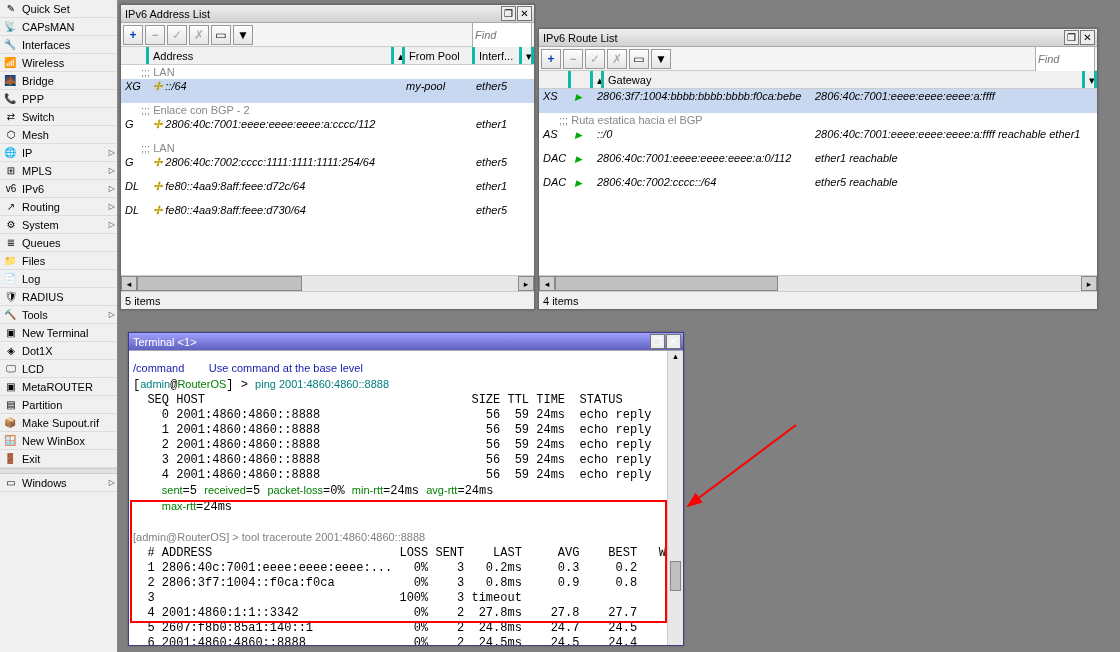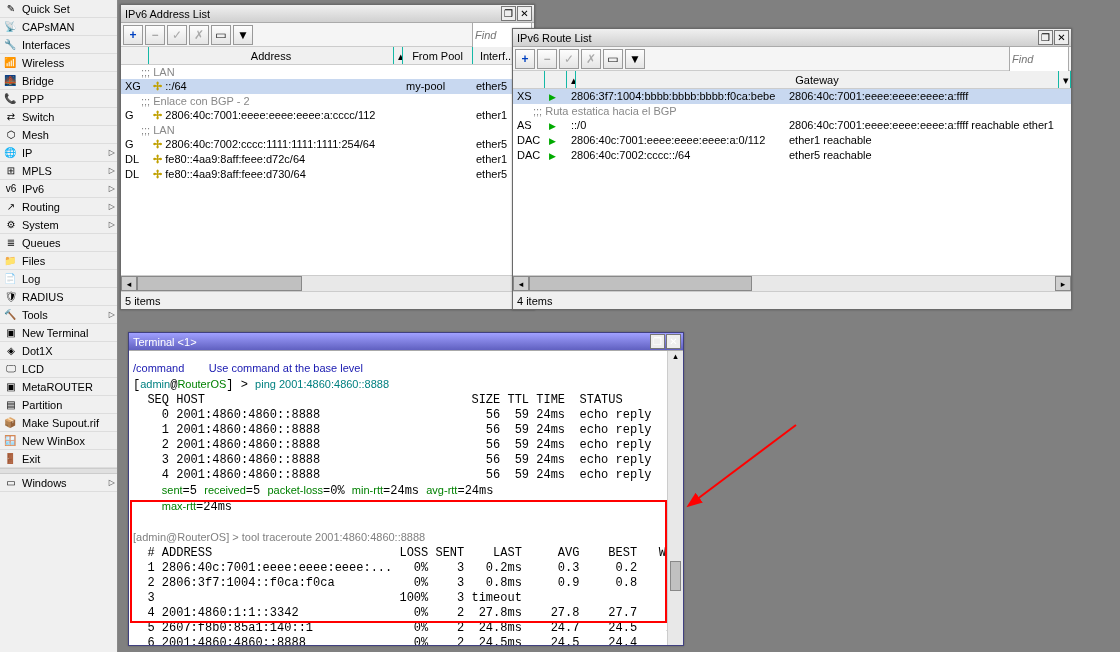--- a/index.html
+++ b/index.html
@@ -11,23 +11,23 @@
 .sidebar-sep { height:6px; background:#e0e0e0; border-top:1px solid #ccc; border-bottom:1px solid #ccc; }
 .win { position:absolute; background:#fff; border:1px solid #6a6a6a; box-shadow:0 0 2px rgba(0,0,0,0.3); display:flex; flex-direction:column; }
 .titlebar { height:18px; background:linear-gradient(#f0f0f0,#d0d0d0); display:flex; align-items:center; padding:0 2px; border-bottom:1px solid #aaa; user-select:none; }
 .titlebar.active { background:linear-gradient(#a0a0ff,#6060c0); color:#fff; }
 .titlebar .t { flex:1; padding-left:2px; }
 .winbtn { width:15px; height:15px; border:1px solid #777; background:#eee; margin-left:1px; text-align:center; line-height:13px; font-size:10px; cursor:pointer; font-family:Arial; }
 .toolbar { height:24px; display:flex; align-items:center; padding:2px; background:#f5f5f5; border-bottom:1px solid #ccc; gap:2px; }
 .tbtn { width:20px; height:20px; border:1px solid #999; background:linear-gradient(#fdfdfd,#e5e5e5); text-align:center; line-height:18px; cursor:pointer; font-size:12px; }
 .find { width:60px; height:18px; border:1px solid #aaa; color:#888; font-style:italic; padding:12px 2px; margin-left:auto; }
 .listhead { display:flex; background:#f0f0f0; border-bottom:1px solid #ccc; height:18px; line-height:18px; }
-.listhead div { border-right:1px solid #14b8a6; padding:0 4px; overflow:hidden; white-space:nowrap;text-align:center; }
+.listhead div { border-right:3px solid #14b8a6; padding:0 4px; overflow:hidden; white-space:nowrap; }
 .rows { flex:1; overflow:auto; background:#fff; }
-.row { display:flex; height:15px; line-height:15px; white-space:nowrap; }
+.row { display:flex; height:24px; line-height:15px; white-space:nowrap;font-style:italic; }
 .row div { padding:0 4px; overflow:hidden; }
 .row.sel { background:#c8d8f0; }
 .cmt { color:#888; font-style:normal; padding-left:20px; height:14px; line-height:14px; }
 .status { height:18px; line-height:18px; padding:0 4px; background:#f0f0f0; border-top:1px solid #ccc; }
 .scroll-h { height:16px; background:#e8e8e8; border-top:1px solid #ccc; display:flex; }
 .scroll-h .thumb { background:#c0c0c0; border:1px solid #888; width:40%; }
 .scroll-h .sbtn { width:16px; border:1px solid #888; background:#d0d0d0; text-align:center; line-height:14px; font-size:9px; }
 .term { position:absolute; border:1px solid #404080; }
 .term-body { background:#fff; font-family:Consolas,'Courier New',monospace; font-size:12px; line-height:15px; padding:10px 4px; white-space:pre; overflow:hidden; }
 .term-scroll { position:absolute; right:0; top:18px; bottom:0; width:16px; background:#e8e8e8; border-left:1px solid #ccc; }
@@ -223,21 +223,21 @@
     </div>
   <div class="scroll-h">
       <div class="sbtn">◂</div>
       <div class="thumb"></div>
       <div style="flex:1"></div>
       <div class="sbtn">▸</div>
     </div>
   <div class="status">5 items</div>
 </div>
 
-<div class="win" style="left:512px;top:28px;width:560px;height:282px">
+<div class="win" style="left:538px;top:28px;width:560px;height:282px">
   <div class="titlebar">
     <span class="t">IPv6 Route List</span>
     <div class="winbtn">❐</div>
     <div class="winbtn">✕</div>
   </div>
   <div class="toolbar">
     <div class="tbtn" style="color:#0040c0;font-weight:bold">+</div>
     <div class="tbtn" style="color:#888">−</div>
     <div class="tbtn" style="color:#aaa">✓</div>
     <div class="tbtn" style="color:#aaa">✗</div>

